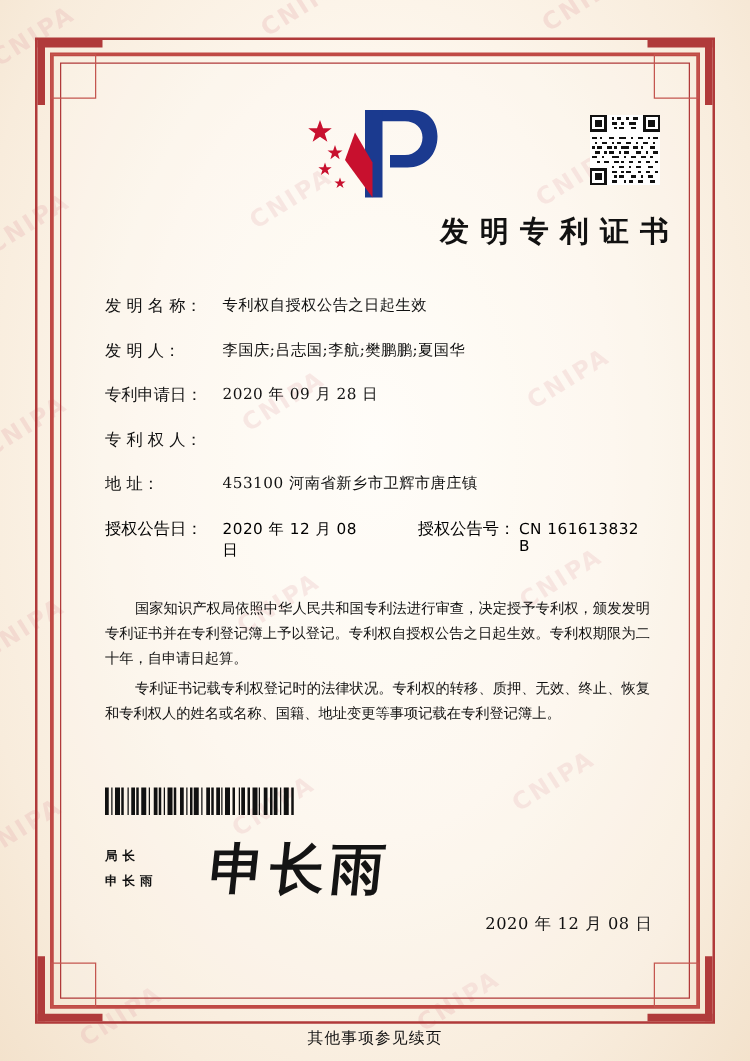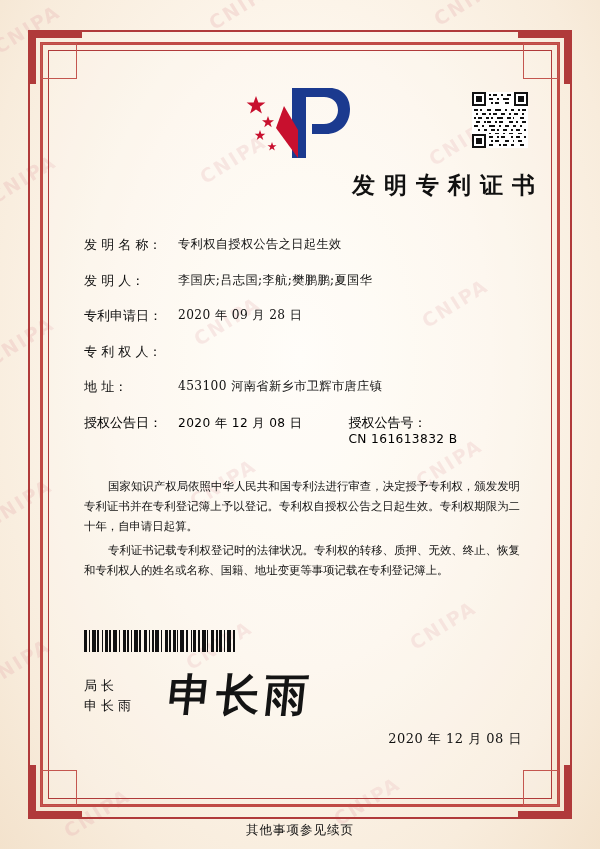--- a/index.html
+++ b/index.html
@@ -97,42 +97,42 @@
   }
   .lab{
     font-size:13px;letter-spacing:0px;white-space:nowrap;
     min-width:88px;
   }
   .val{
     font-size:12.2px;margin-left:6px;letter-spacing:.4px;
   }
   .row2{display:flex;align-items:baseline;margin-bottom:17.5px;}
   .half{display:flex;align-items:baseline;}
-  .half.second{margin-left:40px;flex-direction:column;}
+  .half.second{margin-left:40px;}
 
   .para{
     position:absolute;left:28px;right:24px;top:418px;
     font-family:"DejaVu Serif","Liberation Serif",serif;
     font-size:11.4px;line-height:20px;color:#111;
     text-align:justify;
   }
   .para p{margin:0 0 4px 0;text-indent:24px;}
 
   
   .barcode{
     position:absolute;left:28px;top:572px;width:180px;height:22px;
     display:flex;align-items:stretch;
   }
   .barcode i{display:block;background:#111;height:100%;}
 
   .sig-block{position:absolute;left:28px;top:618px;}
   .sig-label{
     font-family:"DejaVu Serif","Liberation Serif",serif;
-    font-size:13px;color:#111;letter-spacing:4px;line-height:20px;
-    font-weight:normal;
+    font-size:10px;color:#111;letter-spacing:4px;line-height:20px;
+    font-weight:bold;
   }
   .signature{
     position:absolute;left:112px;top:608px;
     font-family:"DejaVu Serif","Liberation Serif",serif;
     font-size:44px;color:#141414;
     letter-spacing:4px;
     font-weight:bold;
     transform:skewX(-6deg);
   }
   .date-right{

